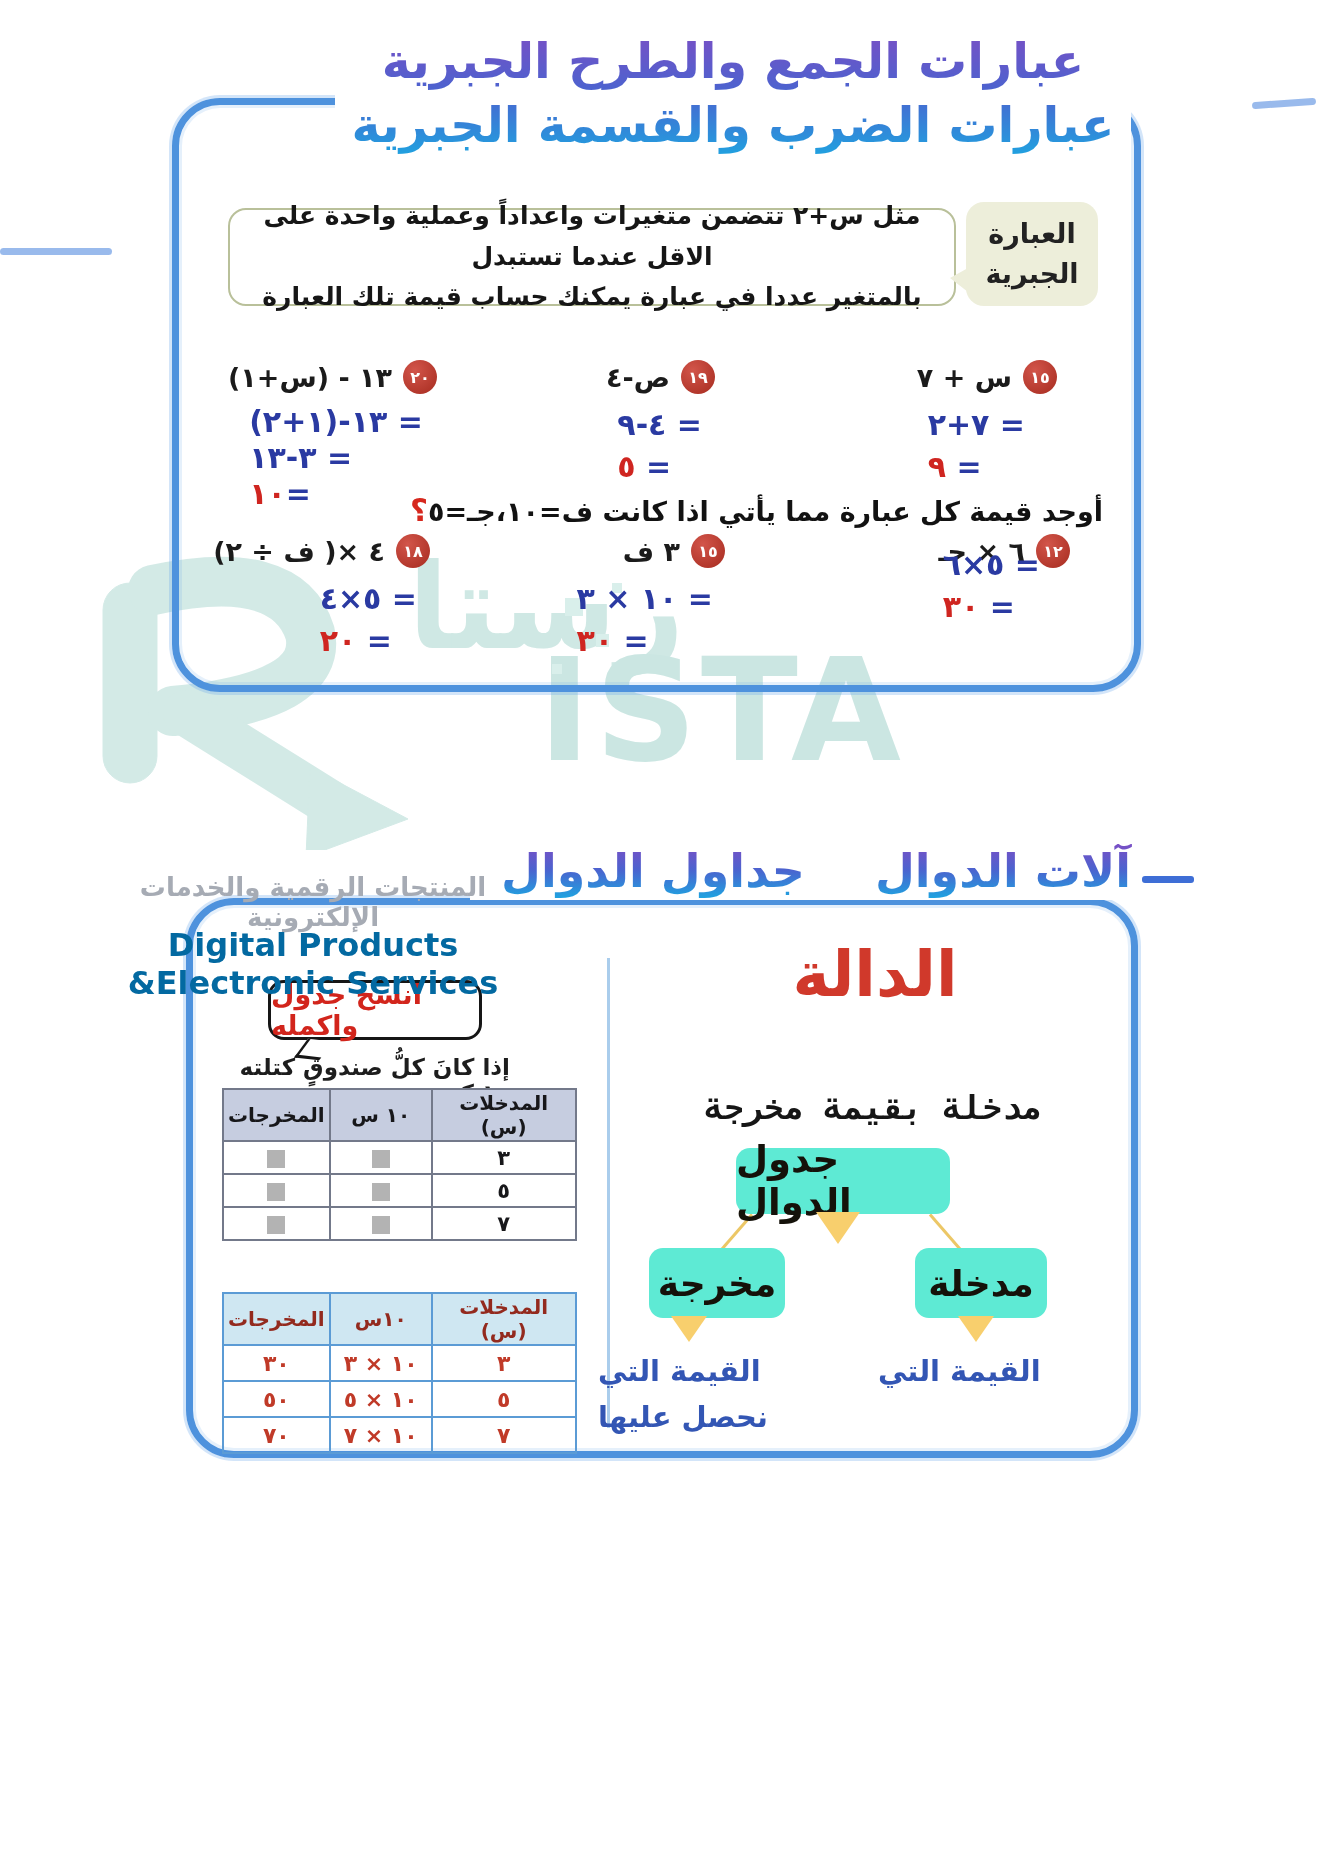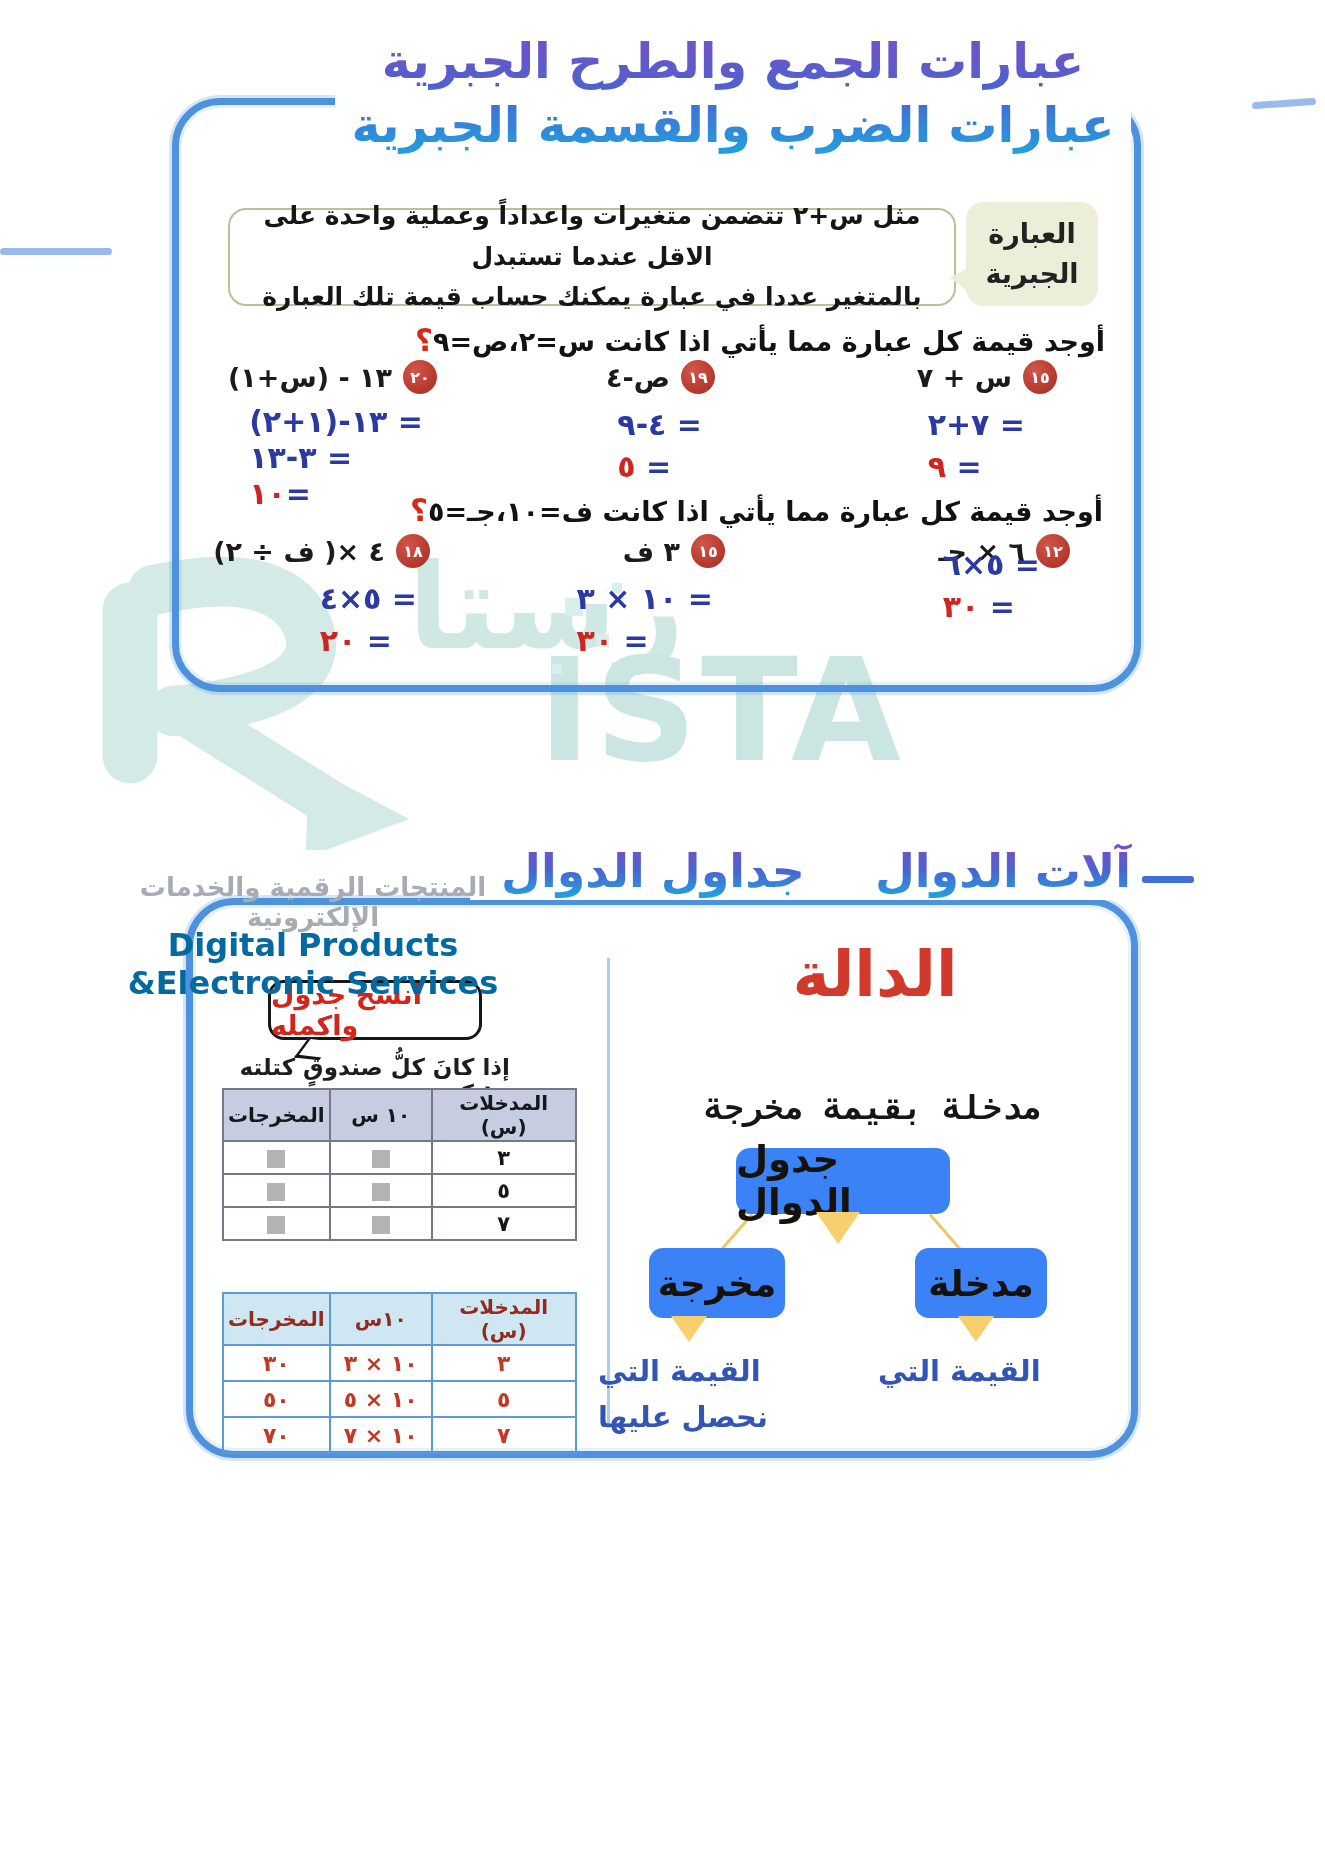--- a/index.html
+++ b/index.html
@@ -56,21 +56,21 @@
   .wm-sq{position:absolute;background:#d9efeb;z-index:0;}
   .wm-tag{position:absolute;z-index:5;font-weight:bold;}
   #wm-tag-ar{left:80px;top:872px;width:466px;font-size:26px;color:#a6abb4;direction:rtl;text-align:center;}
   #wm-tag-en{left:80px;top:908px;width:466px;font-size:32px;color:#0369a1;text-align:center;margin-top:18px;}
 
   
   #divider{position:absolute;left:607px;top:958px;width:3px;height:470px;background:#aacdec;z-index:1;}
   .h-red{position:absolute;font-size:63px;font-weight:bold;color:#d0392b;text-align:center;z-index:2;}
   .fdef{position:absolute;font-size:33px;font-weight:bold;color:#161616;text-align:center;
         direction:rtl;z-index:2;}
-  .ybox{position:absolute;background:#3b82f6;border-radius:14px;display:flex;align-items:center;
+  .ybox{position:absolute;background:#5eead4;border-radius:14px;display:flex;align-items:center;
         justify-content:center;font-weight:bold;color:#15120a;z-index:2;}
   .ptr{position:absolute;width:0;height:0;border-left:22px solid transparent;
        border-right:22px solid transparent;border-top:32px solid #f8cf6d;z-index:2;}
   .ptr-sm{position:absolute;width:0;height:0;border-left:18px solid transparent;
        border-right:18px solid transparent;border-top:26px solid #f8cf6d;z-index:2;}
   .conn{position:absolute;height:3px;background:#ecc766;transform-origin:left center;z-index:1;}
   .blabel{position:absolute;color:#3356b4;font-weight:bold;font-size:29px;text-align:left;
           line-height:46px;direction:rtl;z-index:2;}
 
   .cbubble{position:absolute;box-sizing:border-box;border:3.5px solid #161616;border-radius:16px;
@@ -127,23 +127,20 @@
   <div class="defbox" style="left:228px;top:208px;width:728px;height:98px;padding:4px 16px;">
     <div class="rtl">مثل س+٢ تتضمن متغيرات واعداداً وعملية واحدة على الاقل عندما تستبدل</div>
     <div class="rtl">بالمتغير عددا في عبارة يمكنك حساب قيمة تلك العبارة</div>
   </div>
   <div class="gbubble" style="left:966px;top:202px;width:132px;height:104px;">
     <span class="tail"></span>
     <div>العبارة</div>
     <div>الجبرية</div>
   </div>
 
-  <div class="q" style="right:220px;top:322px;">
-    <span>أوجد قيمة كل عبارة مما يأتي اذا كانت س=٢،ص=٩</span><span class="qm">؟</span>
-  </div>
 
   <div class="prob" style="right:268px;top:360px;">
     <span class="badge">١٥</span>
     <span>س + ٧</span>
   </div>
   <div class="prob" style="right:610px;top:360px;">
     <span class="badge">١٩</span>
     <span>ص-٤</span>
   </div>
   <div class="prob" style="right:888px;top:360px;">

